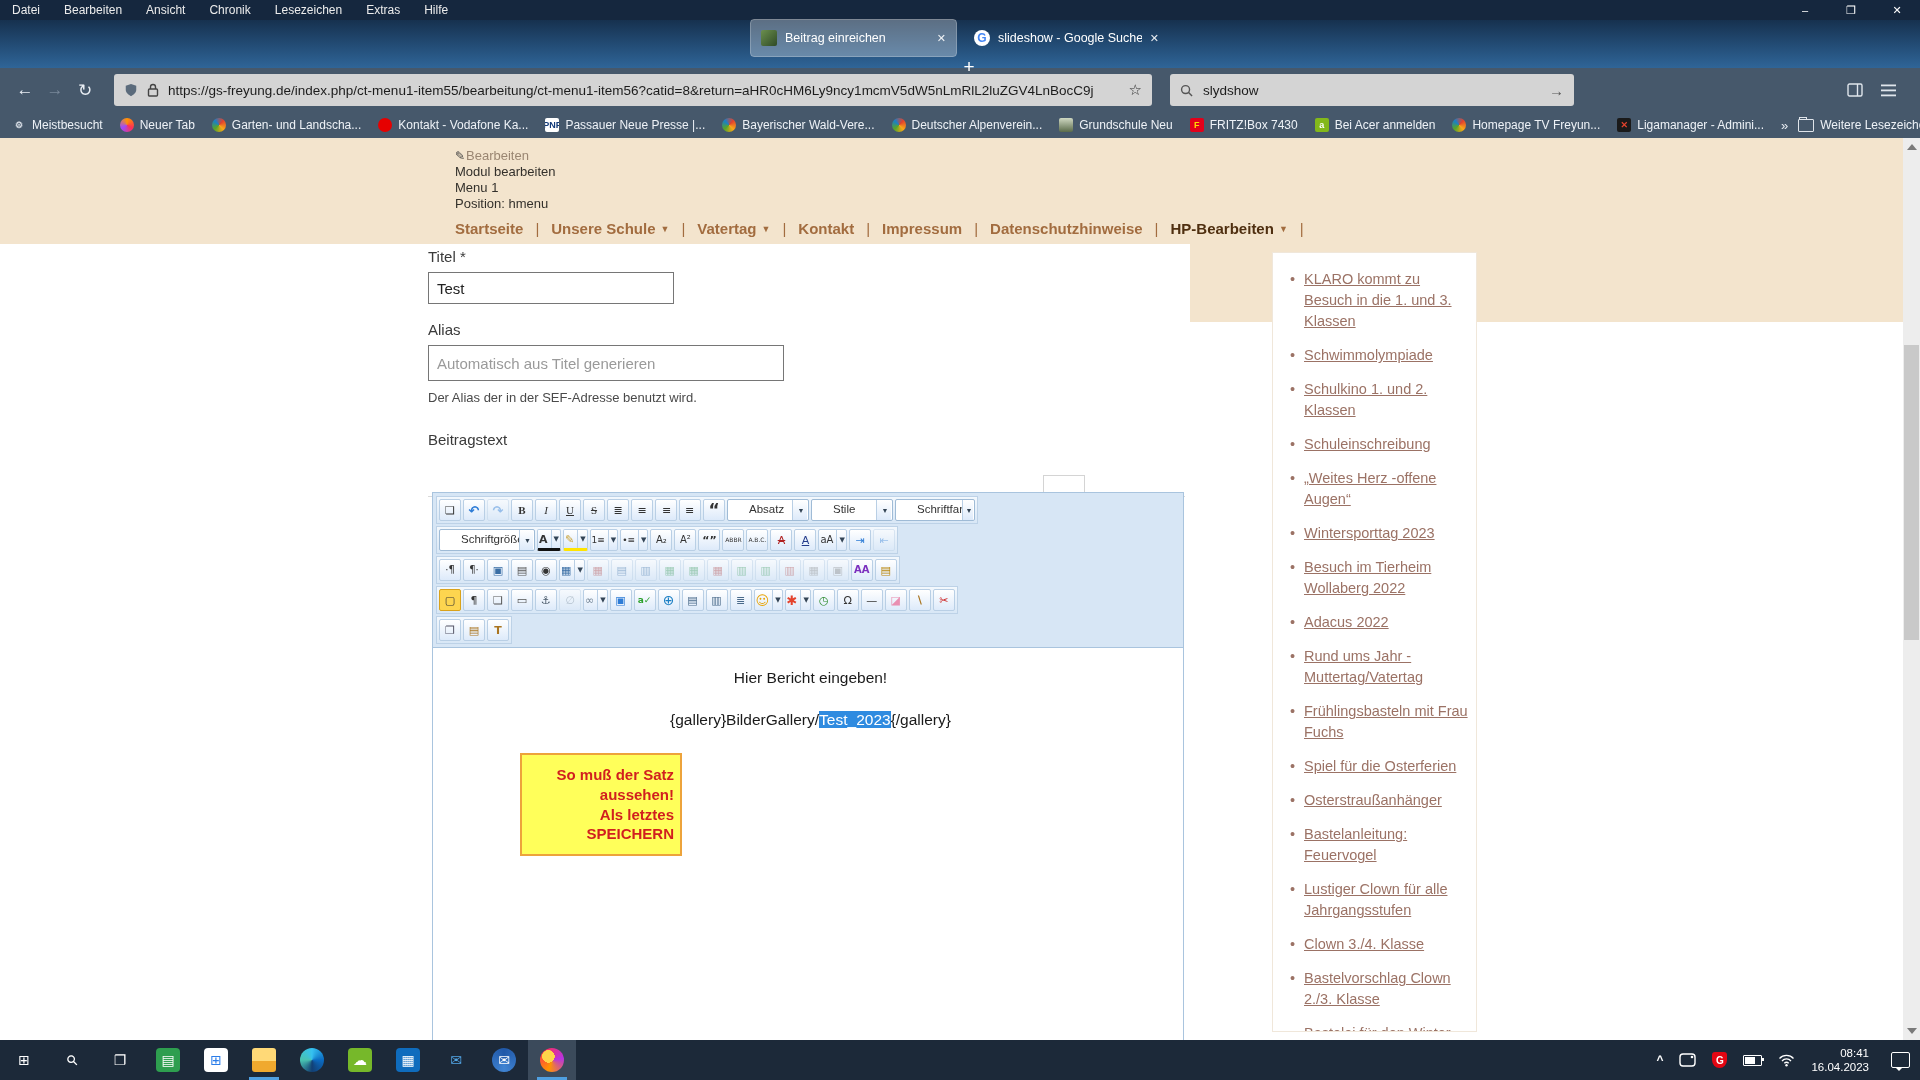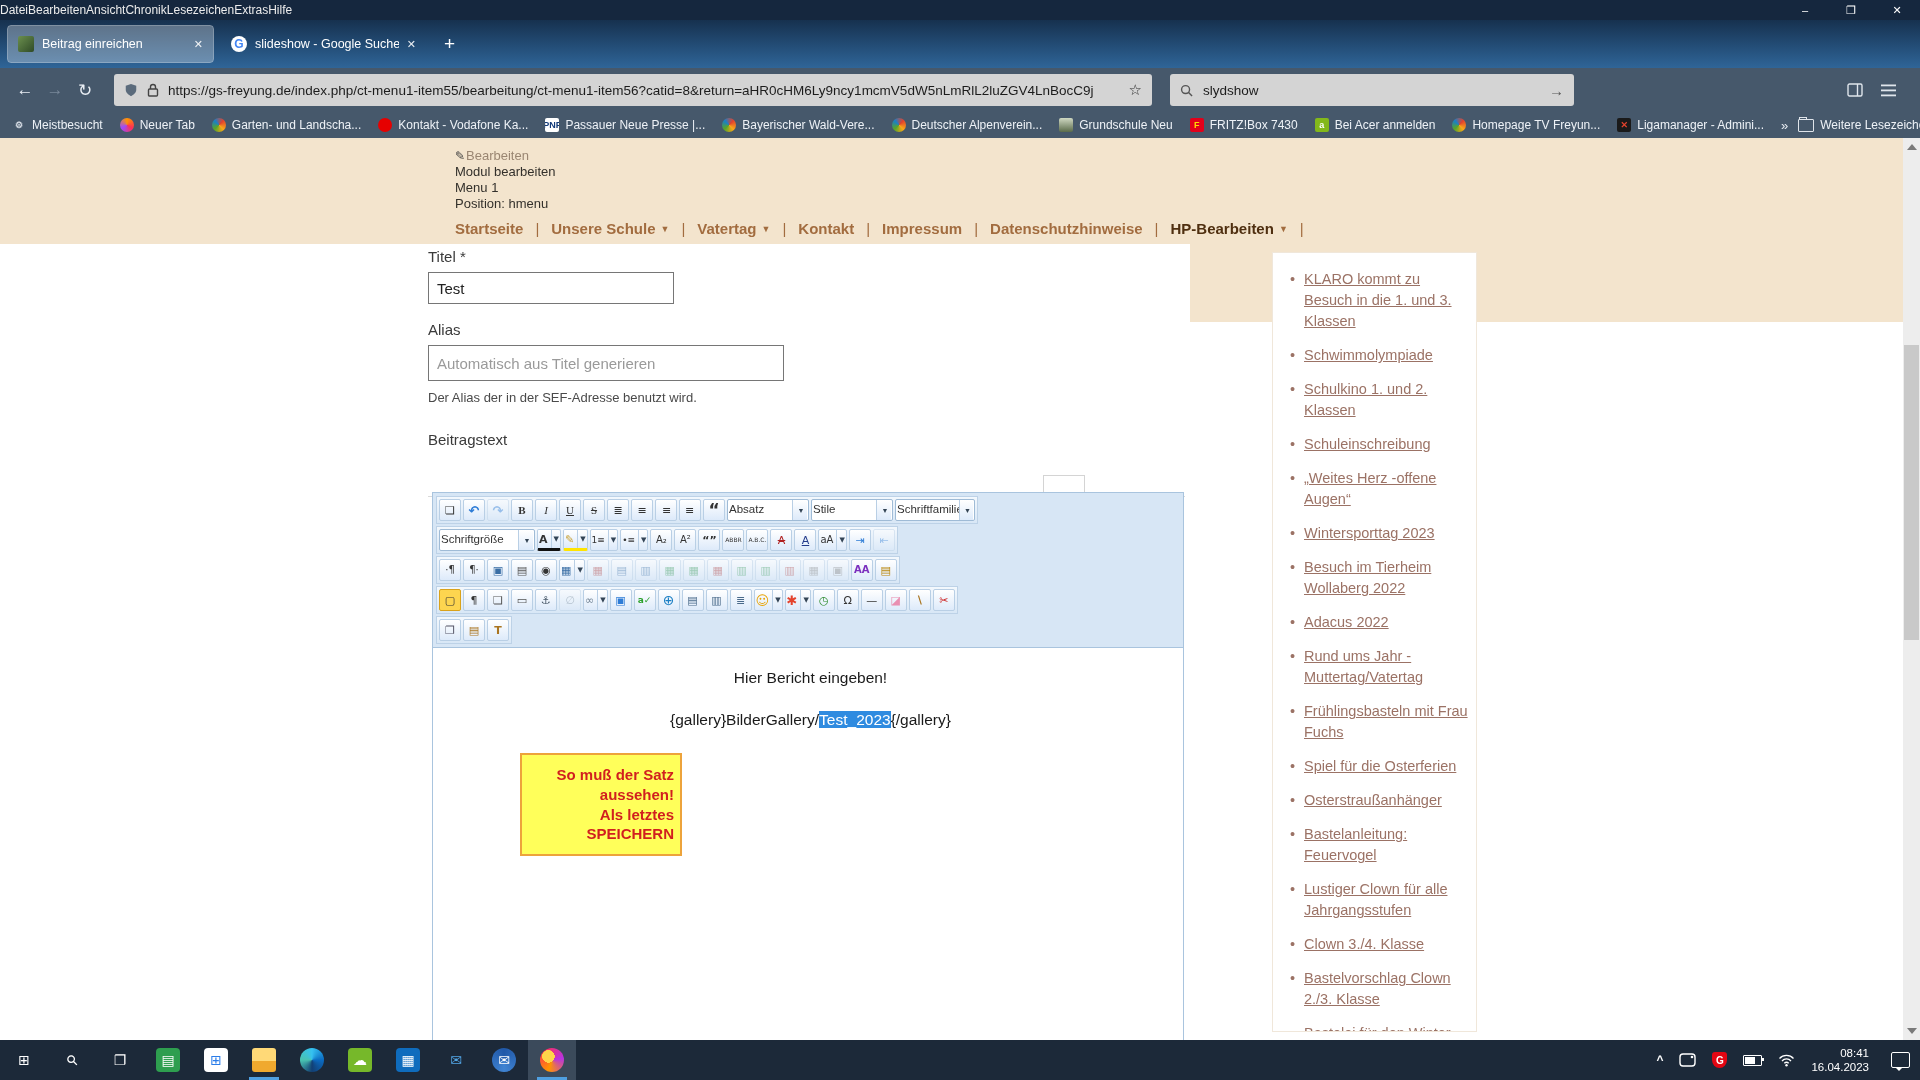--- a/index.html
+++ b/index.html
@@ -1,23 +1,23 @@
 <!DOCTYPE html>
 <html><head>
 <meta charset="utf-8">
 <style>
   html,body{margin:0;padding:0;background:#000;}
   #root{position:relative;width:1920px;height:1080px;overflow:hidden;background:#fff;
         font-family:"Liberation Sans",sans-serif;-webkit-font-smoothing:antialiased;}
   
   .menubar{height:20px;background:#15273e;display:flex;align-items:center;color:#ececec;font-size:12px;}
-  .menubar .mi{padding:2px 0;}
+  .menubar .mi{padding:2px 12px;}
   .wc{margin-left:auto;display:flex;}
   .wc span{width:46px;text-align:center;color:#fff;font-size:11px;line-height:20px;}
-  .tabbar{height:48px;background:linear-gradient(#16314f,#2f6598);display:flex;align-items:center;padding-left:8px;}
+  .tabbar{height:48px;background:linear-gradient(#16314f,#2f6598);display:flex;align-items:center;padding-left:8px;flex-direction:column;}
   .tab{display:flex;align-items:center;gap:8px;height:36px;width:205px;padding:0 10px;color:#fff;font-size:12.5px;border-radius:3px;box-sizing:border-box;margin-right:8px;}
   .tab.active{background:rgba(255,255,255,.30);outline:1px solid rgba(255,255,255,.45);}
   .tab .fav{width:16px;height:16px;border-radius:2px;display:flex;align-items:center;justify-content:center;font-weight:bold;font-size:12px;flex:0 0 16px;}
   .tab .tt{white-space:nowrap;overflow:hidden;flex:1;}
   .tab .x{font-size:11px;opacity:.9;}
   .newtab{color:#fff;font-size:19px;margin-left:10px;}
   .navbar{height:44px;background:#46586b;display:flex;align-items:center;padding:0 10px;}
   .nbtn{width:30px;height:30px;display:flex;align-items:center;justify-content:center;color:#e9eef4;font-size:17px;}
   .nbtn.dis{color:#78889a;}
   .urlbar{width:1038px;height:32px;background:#d4d4d4;border-radius:3px;display:flex;align-items:center;padding:0 10px;gap:9px;margin-left:14px;box-sizing:border-box;}
@@ -62,21 +62,21 @@
   .toolbar{border:1px solid #a9c4de;background:#d7e6f5;padding:3px 3px 1px 3px;}
   .trow{display:flex;gap:2px;margin-bottom:2px;padding:2px;background:linear-gradient(#f3f8fd,#d8e7f6);border:1px solid #bdd2e7;width:fit-content;align-items:center;}
   .btn{display:inline-flex;align-items:center;justify-content:center;min-width:22px;height:22px;box-sizing:border-box;
        background:linear-gradient(#ffffff,#ddeafa);border:1px solid #b9cfe5;border-radius:2px;font-size:11px;color:#333;
        padding:0 1px;font-family:"DejaVu Sans",sans-serif;cursor:default;}
   .btn .gl{line-height:1;}
   .btn .dar{font-size:7px;margin-left:3px;border-left:1px solid #b9cfe5;padding-left:2px;align-self:stretch;display:flex;align-items:center;color:#345;}
   .btn.dis{opacity:.42;}
   .btn.on{background:#fdd54f;border-color:#d9a21b;}
   .btn.sel{background:#fff;justify-content:flex-start;font-size:11.5px;font-family:"Liberation Sans",sans-serif;border-color:#9fbbd6;}
-  .btn.sel .gl{padding-left:0;white-space:nowrap;overflow:hidden;}
+  .btn.sel .gl{padding-left:20px;white-space:nowrap;overflow:hidden;}
   .btn.sel .dar{margin-left:auto;background:linear-gradient(#ffffff,#ddeafa);width:12px;justify-content:center;}
   .econtent{background:#fff;border:1px solid #a9c4de;border-top:none;height:372px;padding:21px 10px 0 15px;font-size:15.5px;color:#1a1a1a;box-sizing:content-box;}
   .econtent p{margin:0 0 24px 0;text-align:center;}
   .selhl{background:#2f8be0;color:#fff;}
   .note{width:146px;margin:0 0 0 72px;background:#ffff5a;border:2px solid #eda33b;color:#d11f1f;font-weight:bold;text-align:right;font-size:15px;line-height:1.32;padding:10px 6px;}
   
   .sidebar{position:absolute;left:1272px;top:114px;width:205px;height:780px;background:#fff;border:1px solid #f0e7da;box-sizing:border-box;padding:16px 8px 0 16px;overflow:hidden;}
   .sidebar ul{margin:0;padding:0;}
   .sidebar li{list-style:none;position:relative;padding-left:15px;color:#9b7265;font-size:14.5px;line-height:1.45;margin-bottom:13px;text-decoration:underline;}
   .sidebar li::before{content:"•";position:absolute;left:1px;top:0;}

